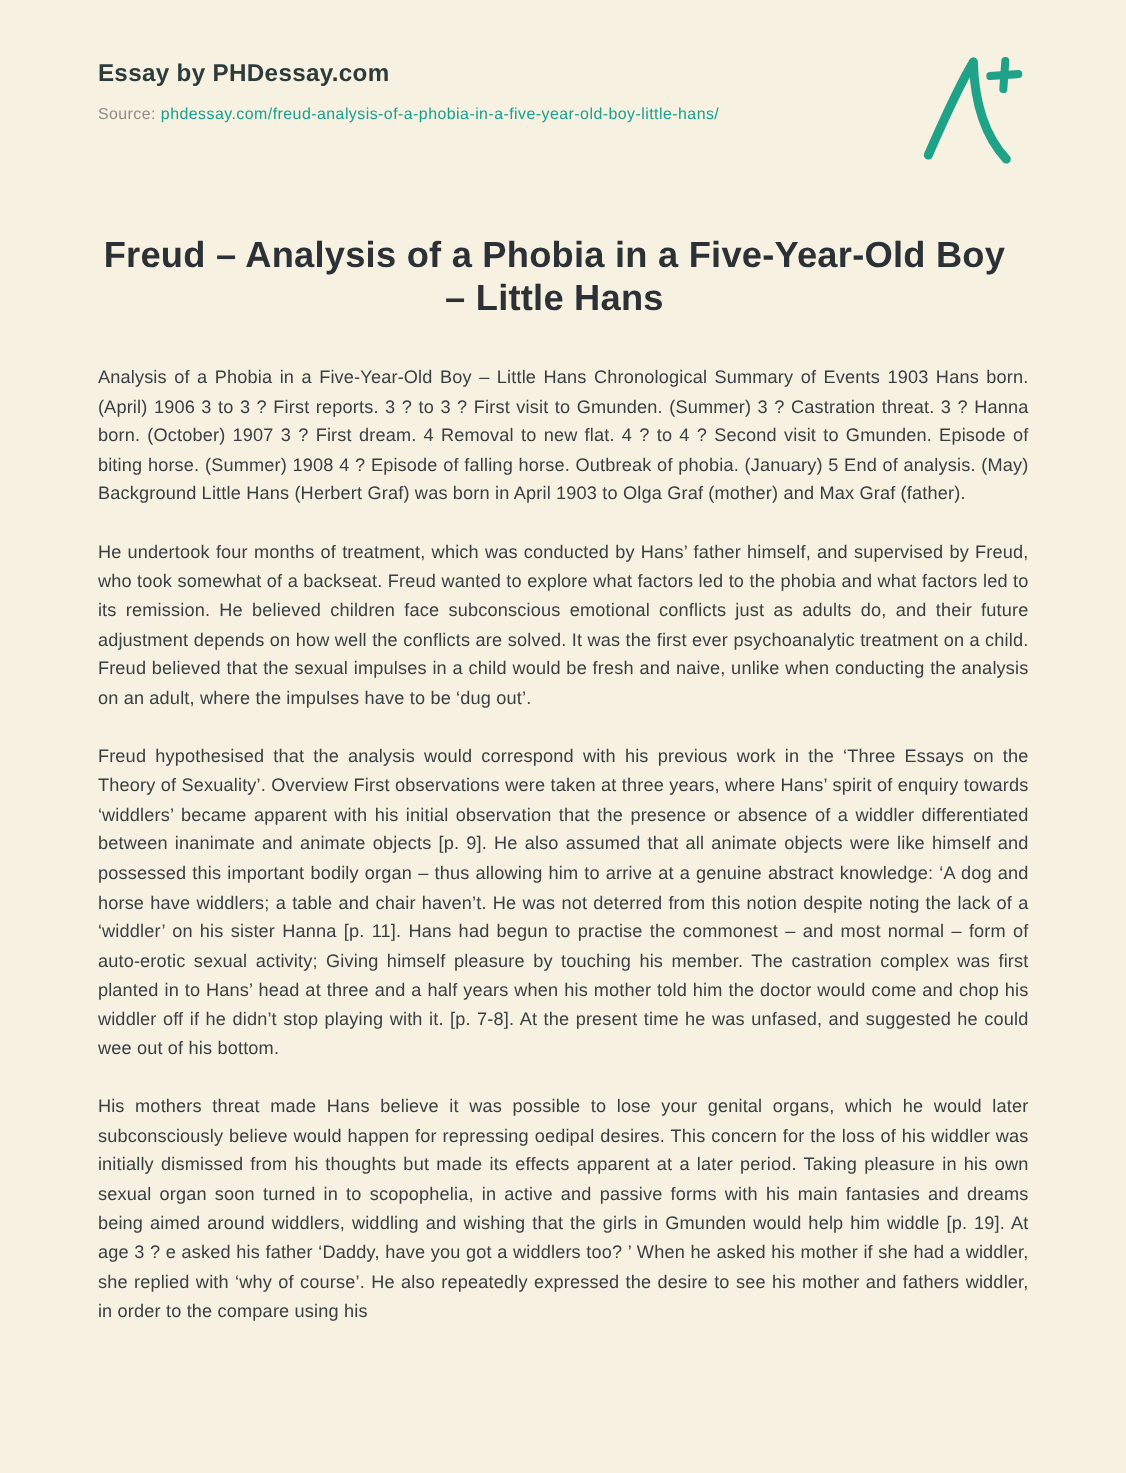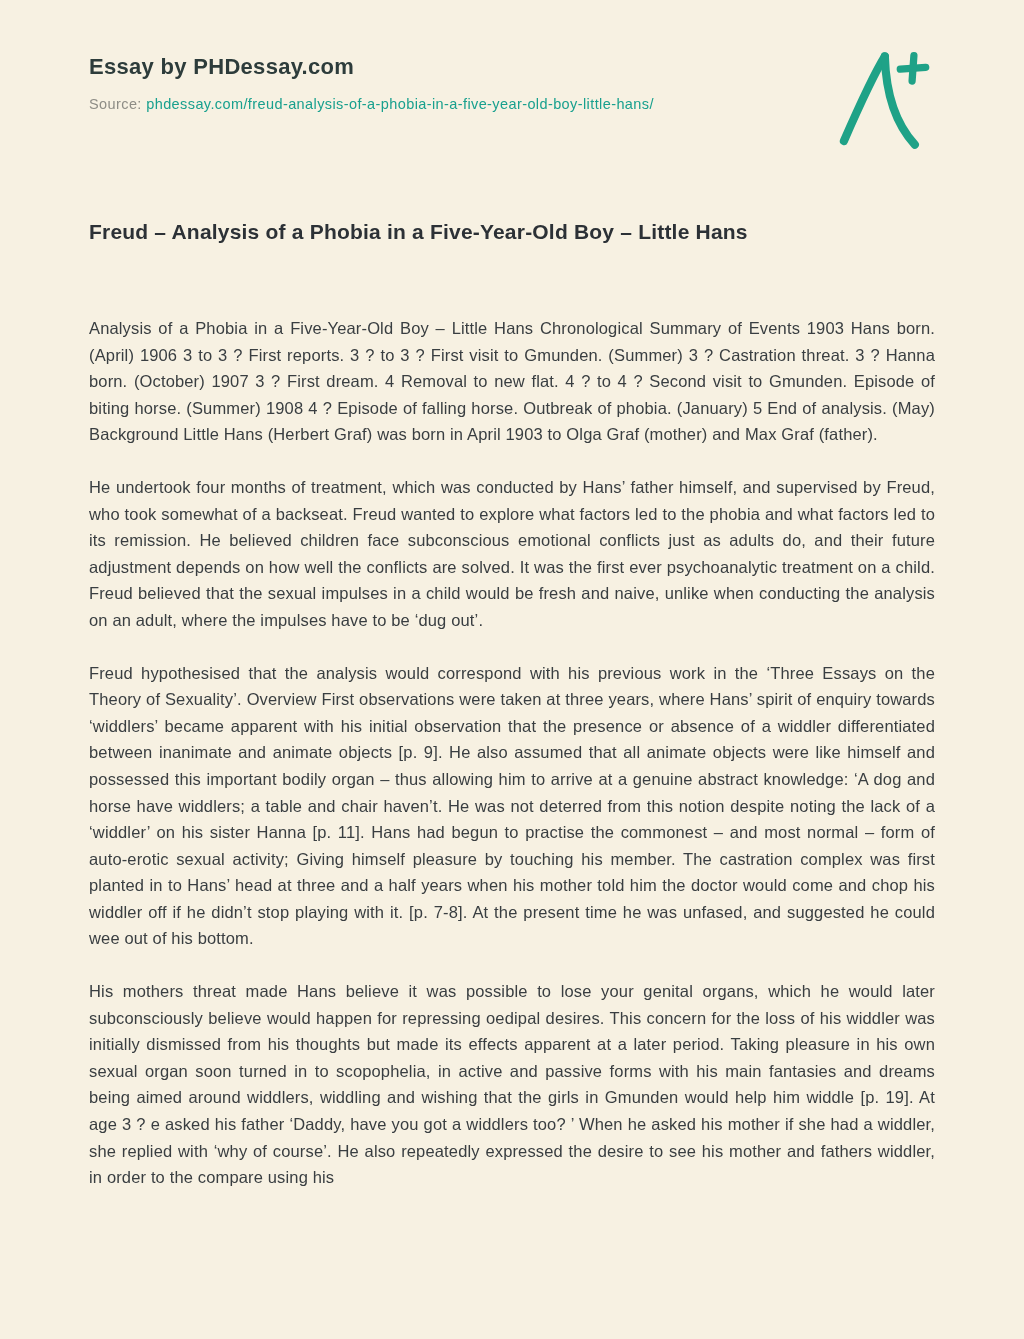--- a/index.html
+++ b/index.html
@@ -53,28 +53,29 @@
     flex-shrink: 0;
   }
   .logo svg {
     width: 100%;
     height: 100%;
     display: block;
   }
   .title {
     margin: 60px 0 0 0;
     max-width: 830px;
-    font-size: 21px;
+    font-size: 33px;
     line-height: 39px;
     font-weight: 700;
     letter-spacing: 0.2px;
     color: #2c3136;
+    text-align: center;
   }
   .body-text {
-    margin-top: 64px;
+    margin-top: 40px;
   }
   .body-text p {
     margin: 0 0 26px 0;
     font-size: 16.5px;
     line-height: 26.6px;
     letter-spacing: 0.15px;
     color: #393e41;
     text-align: justify;
   }
   .fade-bottom {

